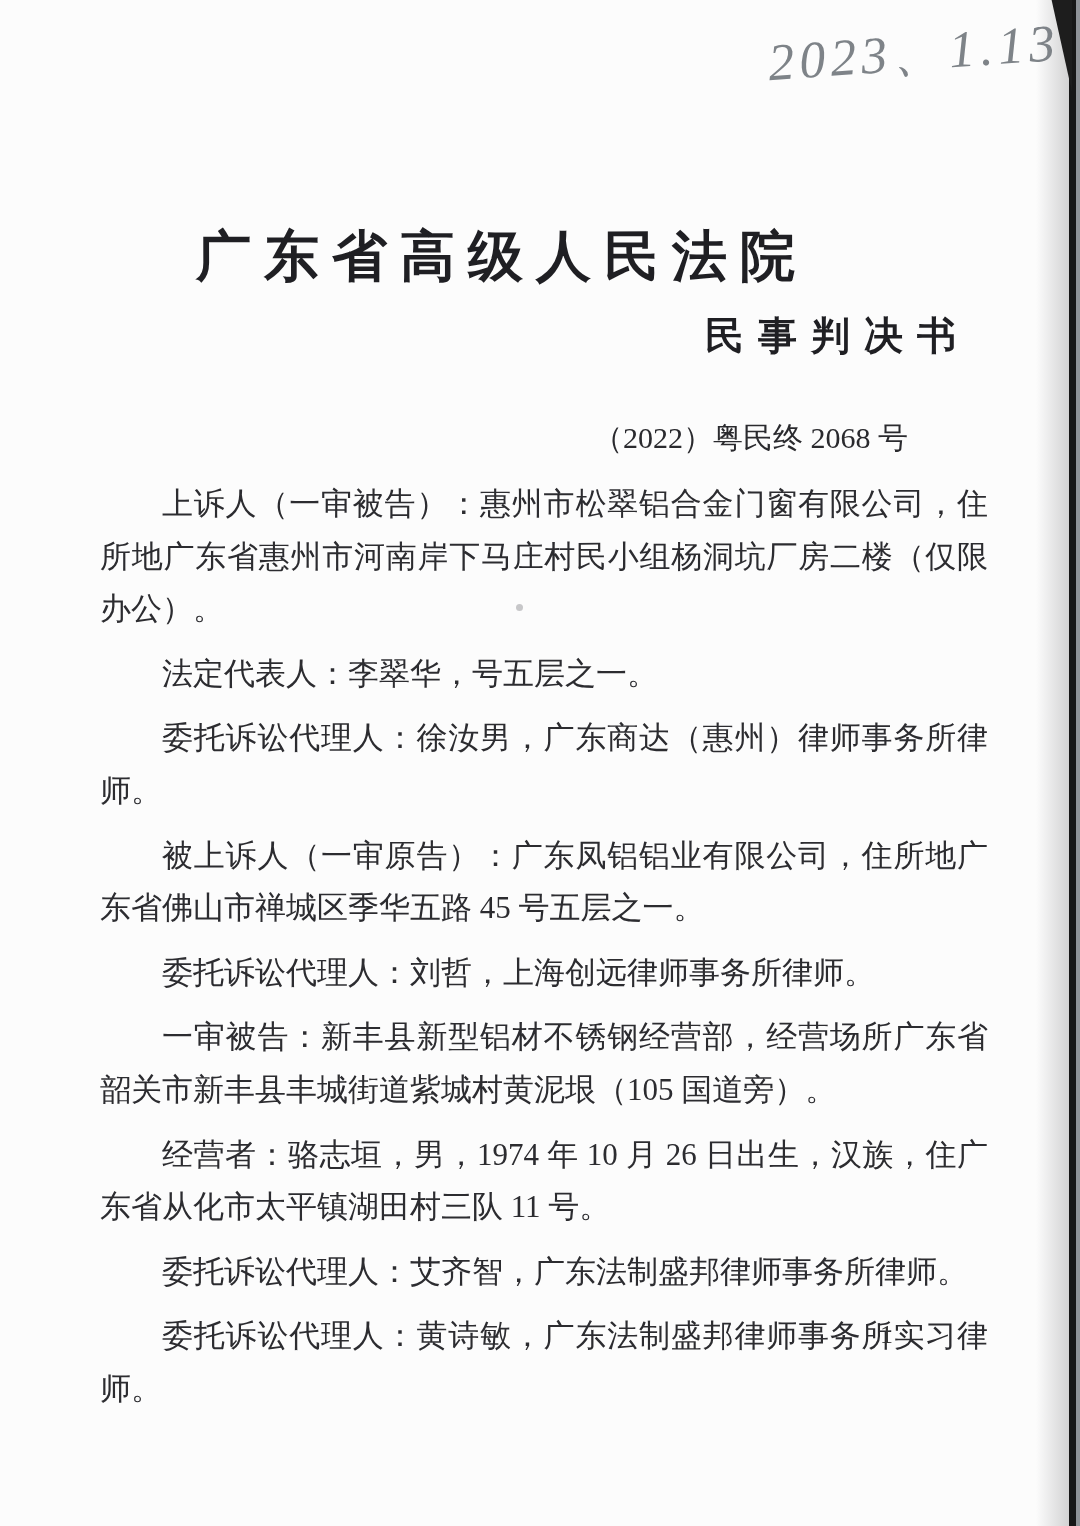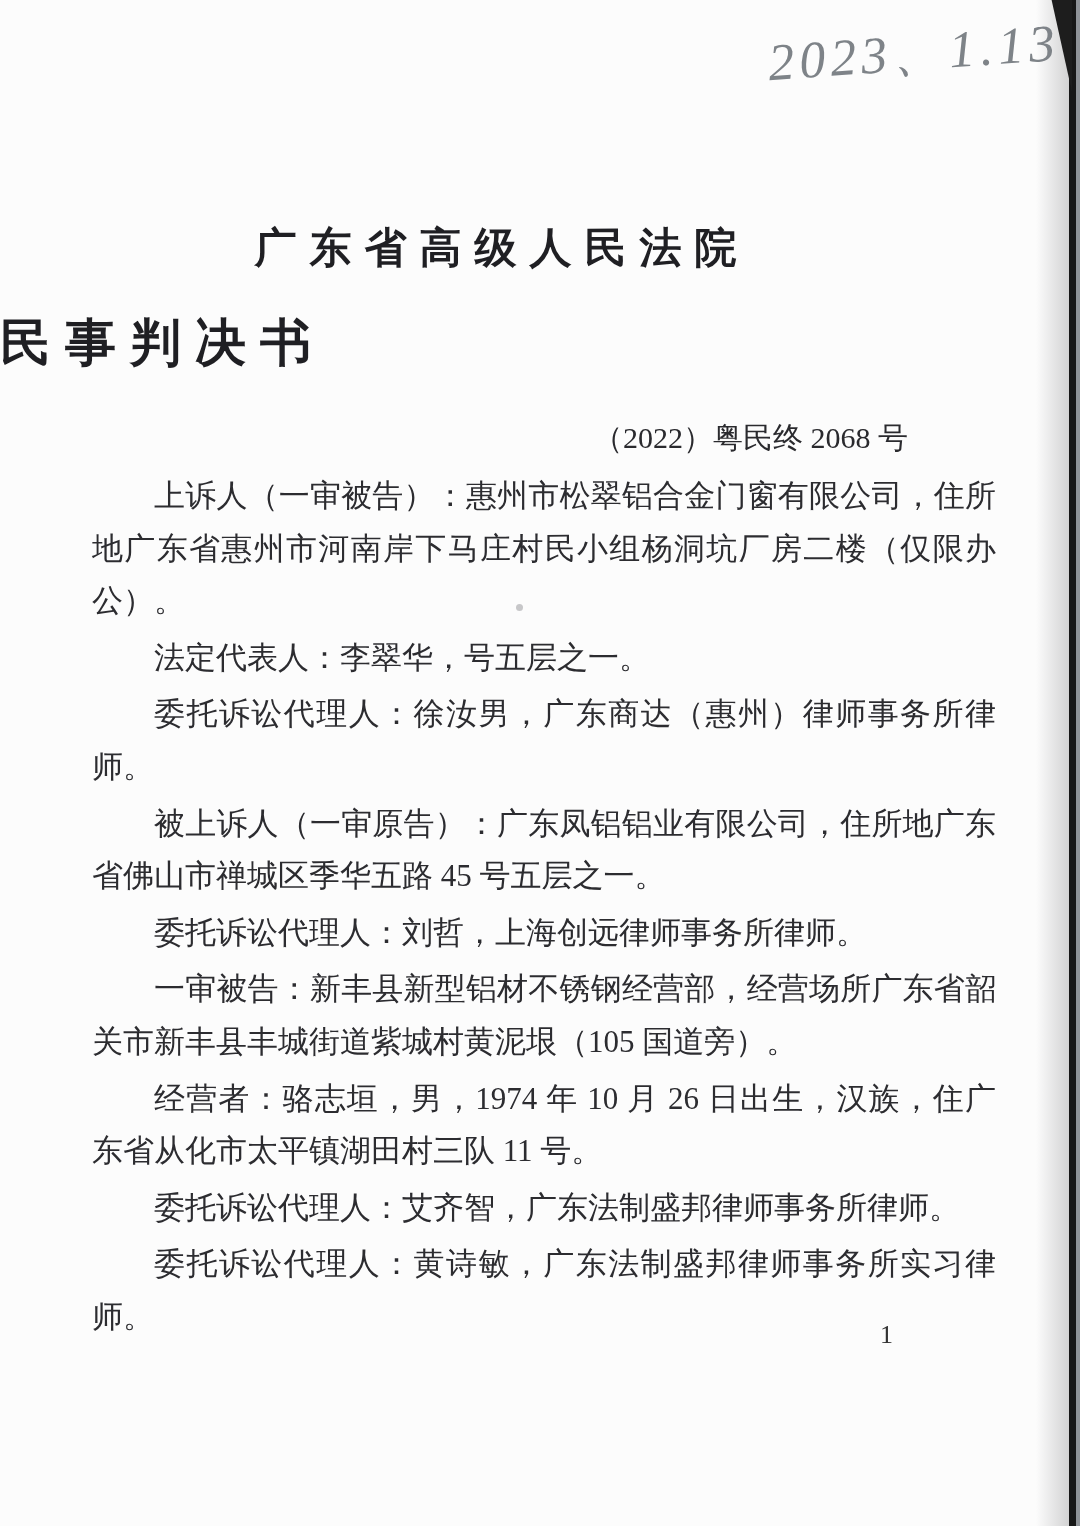--- a/index.html
+++ b/index.html
@@ -71,34 +71,35 @@
   }
   
   .court-name {
     position: absolute;
     top: 220px;
     left: 0;
     width: 100%;
     padding-right: 76px;
     box-sizing: border-box;
     text-align: center;
-    font-size: 42px;
+    font-size: 55px;
     font-weight: 700;
     letter-spacing: 13px;
     color: #1f1f23;
     white-space: nowrap;
   }
   .doc-type {
     position: absolute;
     top: 309px;
     left: 0;
     width: 100%;
+    padding-right: 110px;
     box-sizing: border-box;
-    text-align: left;
-    font-size: 51px;
+    text-align: right;
+    font-size: 39px;
     font-weight: 700;
     letter-spacing: 14px;
     color: #1f1f23;
     white-space: nowrap;
   }
   .case-number {
     position: absolute;
     top: 418px;
     right: 172px;
     font-size: 30px;
@@ -111,21 +112,21 @@
     top: 466px;
     left: 88px;
     width: 912px;
     font-size: 31px;
     line-height: 52.6px;
     text-align: justify;
     text-justify: inter-character;
     color: #2c2c30;
   }
   .body-text p {
-    margin: 4px;
+    margin: 12px;
     text-indent: 2em;
   }
   .page-number {
     position: absolute;
     top: 1320px;
     left: 880px;
     font-size: 26px;
     color: #333;
   }
 </style>

